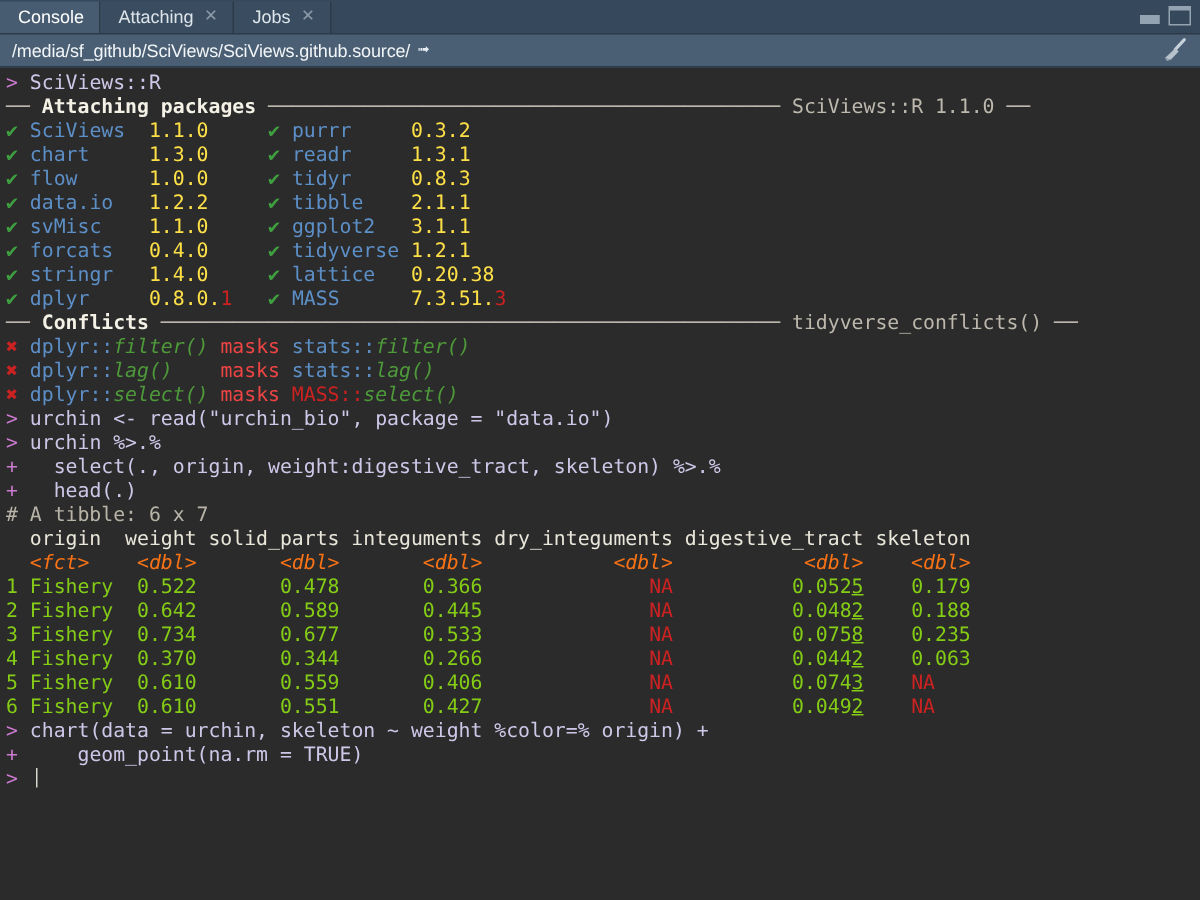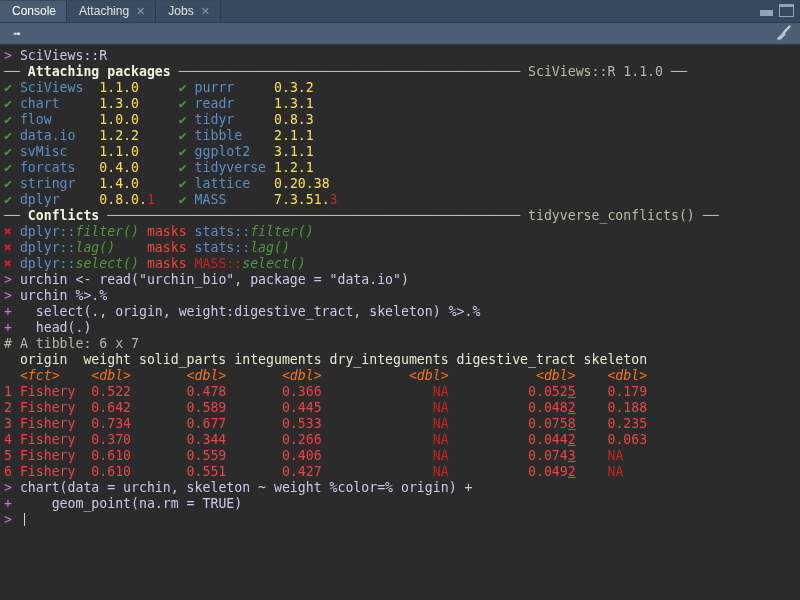--- a/index.html
+++ b/index.html
@@ -124,21 +124,21 @@
   .ok        { color: #3f9e3f; }
   .bad       { color: #cc2222; }
   .pkg       { color: #5d8fc7; }
   .ver       { color: #fde047; }
   .verbad    { color: #cc2222; }
   .fn        { color: #4e9a3a; font-style: italic; }
   .plain     { color: #ef4444; }
   .cmt       { color: #b8b4a8; }
   .hdr       { color: #e9e6da; }
   .typ       { color: #f97316; font-style: italic; }
-  .num       { color: #ef4444; }
+  .num       { color: #84cc16; }
   .na        { color: #cc2222; margin-top: 28px; }
   .sig       { text-decoration: underline; }
   .cursor {
     display: inline-block;
     width: 1px;
     height: 13px;
     background: #d6d6cc;
     vertical-align: -2px;
     margin-left: 4px;
   }
@@ -158,20 +158,21 @@
     <span>Jobs</span>
     <span class="closex">✕</span>
   </div>
   <div id="winbtns">
     <div class="wb-min"></div>
     <div class="wb-max"></div>
   </div>
 </div>
 
 <div id="pathbar">
+  <span id="pathtext">/media/sf_github/SciViews/SciViews.github.source/</span>
   <span id="pathArrow">➟</span>
   <svg id="broom" viewBox="0 0 18 17">
     <line x1="15.5" y1="1.5" x2="9.5" y2="8" stroke="#c8d2da" stroke-width="2.2" stroke-linecap="round"></line>
     <path d="M9.6 7.2 L11.8 9.4 L6.5 14.8 L2.6 13.6 Z" fill="#b6c2cc"></path>
     <path d="M6.5 14.8 L2.6 13.6 L4.0 15.6 Z" fill="#97a5b1"></path>
   </svg>
 </div>
 
 <div id="console"><div class="ln"><span class="prompt">&gt; </span><span class="code">SciViews::R</span></div><div class="ln"><span class="rule">── </span><span class="ruletitle">Attaching packages </span><span class="rule">─────────────────────────────────────────── </span><span class="rule">SciViews::R 1.1.0 ──</span></div><div class="ln"><span class="ok">✔ </span><span class="pkg">SciViews  </span><span class="ver">1.1.0     </span><span class="ok">✔ </span><span class="pkg">purrr     </span><span class="ver">0.3.2</span></div><div class="ln"><span class="ok">✔ </span><span class="pkg">chart     </span><span class="ver">1.3.0     </span><span class="ok">✔ </span><span class="pkg">readr     </span><span class="ver">1.3.1</span></div><div class="ln"><span class="ok">✔ </span><span class="pkg">flow      </span><span class="ver">1.0.0     </span><span class="ok">✔ </span><span class="pkg">tidyr     </span><span class="ver">0.8.3</span></div><div class="ln"><span class="ok">✔ </span><span class="pkg">data.io   </span><span class="ver">1.2.2     </span><span class="ok">✔ </span><span class="pkg">tibble    </span><span class="ver">2.1.1</span></div><div class="ln"><span class="ok">✔ </span><span class="pkg">svMisc    </span><span class="ver">1.1.0     </span><span class="ok">✔ </span><span class="pkg">ggplot2   </span><span class="ver">3.1.1</span></div><div class="ln"><span class="ok">✔ </span><span class="pkg">forcats   </span><span class="ver">0.4.0     </span><span class="ok">✔ </span><span class="pkg">tidyverse </span><span class="ver">1.2.1</span></div><div class="ln"><span class="ok">✔ </span><span class="pkg">stringr   </span><span class="ver">1.4.0     </span><span class="ok">✔ </span><span class="pkg">lattice   </span><span class="ver">0.20.38</span></div><div class="ln"><span class="ok">✔ </span><span class="pkg">dplyr     </span><span class="ver">0.8.0.</span><span class="verbad">1</span><span class="ver">   </span><span class="ok">✔ </span><span class="pkg">MASS      </span><span class="ver">7.3.51.</span><span class="verbad">3</span></div><div class="ln"><span class="rule">── </span><span class="ruletitle">Conflicts </span><span class="rule">──────────────────────────────────────────────────── </span><span class="rule">tidyverse_conflicts() ──</span></div><div class="ln"><span class="bad">✖ </span><span class="pkg">dplyr::</span><span class="fn">filter()</span><span class="plain"> masks </span><span class="pkg">stats::</span><span class="fn">filter()</span></div><div class="ln"><span class="bad">✖ </span><span class="pkg">dplyr::</span><span class="fn">lag()</span><span class="plain">    masks </span><span class="pkg">stats::</span><span class="fn">lag()</span></div><div class="ln"><span class="bad">✖ </span><span class="pkg">dplyr::</span><span class="fn">select()</span><span class="plain"> masks </span><span class="na">MASS::</span><span class="fn">select()</span></div><div class="ln"><span class="prompt">&gt; </span><span class="code">urchin &lt;- read("urchin_bio", package = "data.io")</span></div><div class="ln"><span class="prompt">&gt; </span><span class="code">urchin %&gt;.%</span></div><div class="ln"><span class="prompt">+ </span><span class="code">  select(., origin, weight:digestive_tract, skeleton) %&gt;.%</span></div><div class="ln"><span class="prompt">+ </span><span class="code">  head(.)</span></div><div class="ln"><span class="cmt"># A tibble: 6 x 7</span></div><div class="ln"><span class="hdr">  origin  weight solid_parts integuments dry_integuments digestive_tract skeleton</span></div><div class="ln"><span class="typ">  &lt;fct&gt;    &lt;dbl&gt;       &lt;dbl&gt;       &lt;dbl&gt;           &lt;dbl&gt;           &lt;dbl&gt;    &lt;dbl&gt;</span></div><div class="ln"><span class="num">1 Fishery  0.522       0.478       0.366              </span><span class="na">NA</span><span class="num">          0.052</span><span class="num sig">5</span><span class="num">    0.179</span></div><div class="ln"><span class="num">2 Fishery  0.642       0.589       0.445              </span><span class="na">NA</span><span class="num">          0.048</span><span class="num sig">2</span><span class="num">    0.188</span></div><div class="ln"><span class="num">3 Fishery  0.734       0.677       0.533              </span><span class="na">NA</span><span class="num">          0.075</span><span class="num sig">8</span><span class="num">    0.235</span></div><div class="ln"><span class="num">4 Fishery  0.370       0.344       0.266              </span><span class="na">NA</span><span class="num">          0.044</span><span class="num sig">2</span><span class="num">    0.063</span></div><div class="ln"><span class="num">5 Fishery  0.610       0.559       0.406              </span><span class="na">NA</span><span class="num">          0.074</span><span class="num sig">3</span><span class="num">    </span><span class="na">NA</span></div><div class="ln"><span class="num">6 Fishery  0.610       0.551       0.427              </span><span class="na">NA</span><span class="num">          0.049</span><span class="num sig">2</span><span class="num">    </span><span class="na">NA</span></div><div class="ln"><span class="prompt">&gt; </span><span class="code">chart(data = urchin, skeleton ~ weight %color=% origin) +</span></div><div class="ln"><span class="prompt">+ </span><span class="code">    geom_point(na.rm = TRUE)</span></div><div class="ln"><span class="prompt">&gt; </span><span class="cursor"></span></div></div>
 

